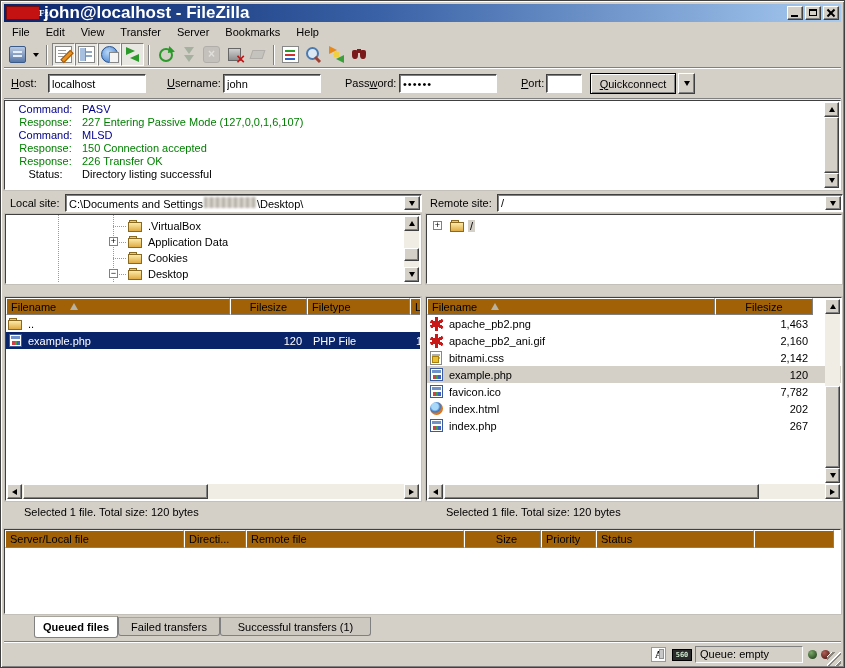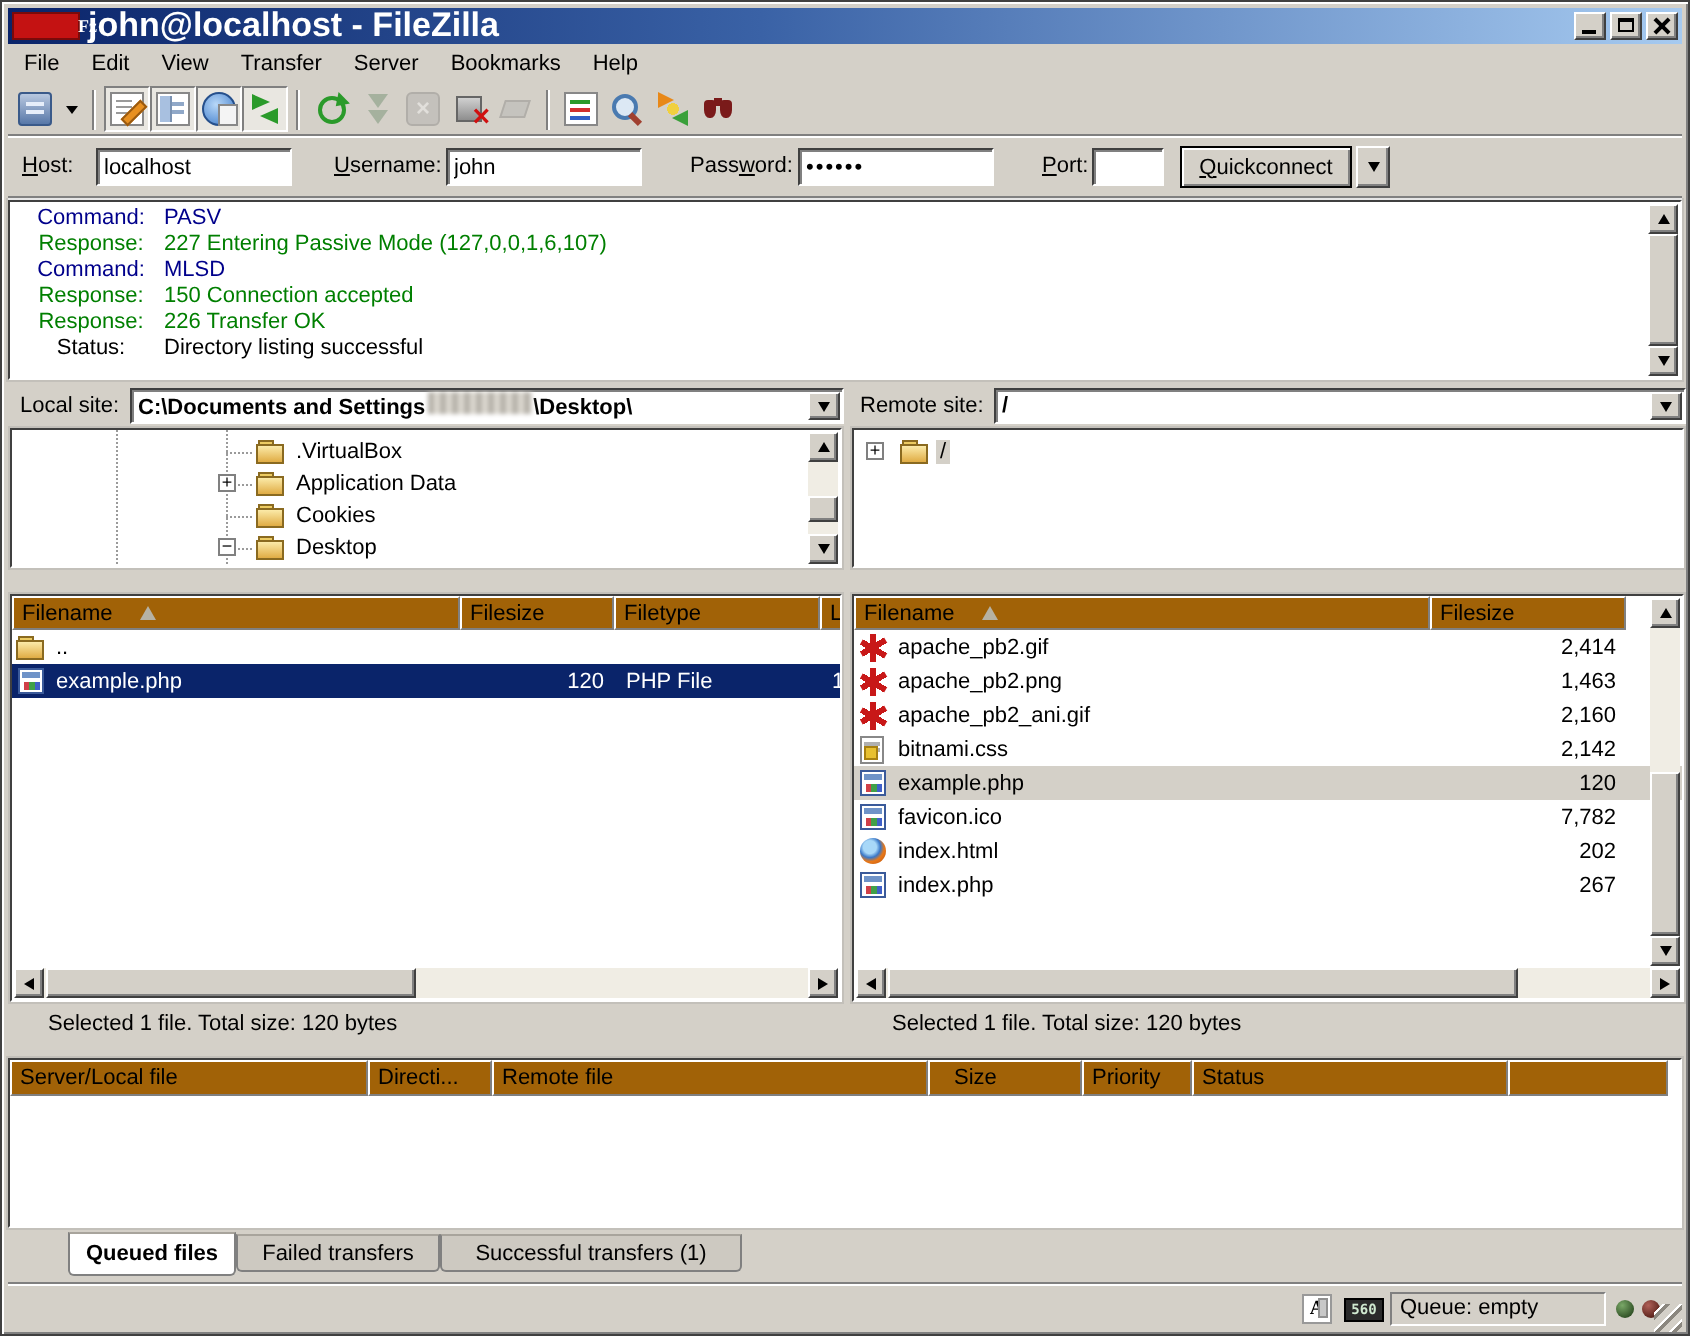--- a/index.html
+++ b/index.html
@@ -96,21 +96,21 @@
   .t-up{width:0;height:0;border-left:3px solid transparent;border-right:3px solid transparent;border-bottom:5px solid #000;}
   .t-dn{width:0;height:0;border-left:3px solid transparent;border-right:3px solid transparent;border-top:5px solid #000;}
   .t-lf{width:0;height:0;border-top:3px solid transparent;border-bottom:3px solid transparent;border-right:5px solid #000;}
   .t-rt{width:0;height:0;border-top:3px solid transparent;border-bottom:3px solid transparent;border-left:5px solid #000;}
 
   
   .pane{position:absolute;top:192px;}
   #pane-local{left:3px;width:418px;} #pane-remote{left:425px;width:417px;}
   .sitelbl{position:absolute;top:4px;left:6px;}
   .combo{position:absolute;top:1px;height:18px;background:#fff;border:1px solid;border-color:#404040 #fff #fff #404040;
-    box-shadow:inset 1px 1px 0 #808080;display:flex;align-items:center;padding:0 18px 0 3px;white-space:nowrap;overflow:hidden;font-weight:bold;}
+    box-shadow:inset 1px 1px 0 #808080;display:flex;align-items:center;padding:0 18px 0 3px;white-space:nowrap;overflow:hidden;}
   .cbtn{position:absolute;right:1px;top:1px;bottom:1px;width:16px;background:#d4d0c8;border:1px solid;border-color:#fff #404040 #404040 #fff;
     box-shadow:inset -1px -1px 0 #808080;display:flex;align-items:center;justify-content:center;}
   .blurred{display:inline-block;width:52px;height:11px;margin:0 1px;
     background:repeating-linear-gradient(90deg,#b6b2aa 0 3px,#dcd8d0 3px 6px);filter:blur(1.1px);}
   .treebox{left:1px;top:21px;width:416px;height:70px;overflow:hidden;}
   #pane-remote .treebox{left:0;}
   .guide-v{position:absolute;width:1px;top:0;bottom:0;background-image:repeating-linear-gradient(180deg,#9a9a9a 0 1px,transparent 1px 2px);}
   .guide-h{position:absolute;height:1px;background-image:repeating-linear-gradient(90deg,#9a9a9a 0 1px,transparent 1px 2px);}
   .trow{position:absolute;height:16px;left:0;right:0;}
   .exp{position:absolute;width:9px;height:9px;top:3px;background:#fff;border:1px solid #808080;
@@ -132,21 +132,21 @@
   .fi-css::after{content:"";position:absolute;left:1px;bottom:1px;width:5px;height:5px;background:#e8c030;border:1px solid #a88010;}
   .fi-apache{background:linear-gradient(90deg,transparent 6px,#c81818 6px 9px,transparent 9px);}
   .fi-apache::before,.fi-apache::after{content:"";position:absolute;left:0;top:0;right:0;bottom:0;background:linear-gradient(90deg,transparent 6px,#c81818 6px 9px,transparent 9px);}
   .fi-apache::before{transform:rotate(60deg);} .fi-apache::after{transform:rotate(-60deg);}
 
   .listbox{left:1px;top:104px;width:416px;height:204px;overflow:hidden;}
   #pane-remote .listbox{left:0;}
   .lhead{display:flex;height:17px;}
   .hcell{background:#a16207;border:1px solid;border-color:#fff #808080 #808080 #fff;padding:0 4px;display:flex;align-items:center;
     overflow:hidden;white-space:nowrap;flex:none;}
-  .hcell.r{justify-content:flex-start;}
+  .hcell.r{justify-content:center;}
   .sort{width:0;height:0;border-left:4px solid transparent;border-right:4px solid transparent;border-bottom:7px solid #b6b2a4;margin-left:14px;}
   .lrow{display:flex;align-items:center;height:17px;white-space:nowrap;}
   .lrow.sel-active{background:#0a246a;color:#fff;}
   .lrow.sel-inactive{background:#d4d0c8;}
   .lcell{overflow:hidden;flex:none;display:flex;align-items:center;}
   .lcell.r{justify-content:flex-end;padding-right:5px;}
   .statusrow{position:absolute;left:20px;top:313px;white-space:nowrap;}
 
   
   #queuebox{left:3px;right:3px;top:528px;height:85px;overflow:hidden;}
@@ -413,27 +413,20 @@
             <span class="sort"></span>
           </div>
           <div class="hcell r" style="width: 98px;">
             <span>Filesize</span>
           </div>
         </div>
       <div id="remotelistrows">
           <div class="lrow">
             <div class="lcell" style="width: 288px;">
               <div class="fi fi-apache"></div>
-              <span>apache_pb2.gif</span>
-            </div>
-            <div class="lcell r" style="width: 98px;">2,414</div>
-          </div>
-          <div class="lrow">
-            <div class="lcell" style="width: 288px;">
-              <div class="fi fi-apache"></div>
               <span>apache_pb2.png</span>
             </div>
             <div class="lcell r" style="width: 98px;">1,463</div>
           </div>
           <div class="lrow">
             <div class="lcell" style="width: 288px;">
               <div class="fi fi-apache"></div>
               <span>apache_pb2_ani.gif</span>
             </div>
             <div class="lcell r" style="width: 98px;">2,160</div>

